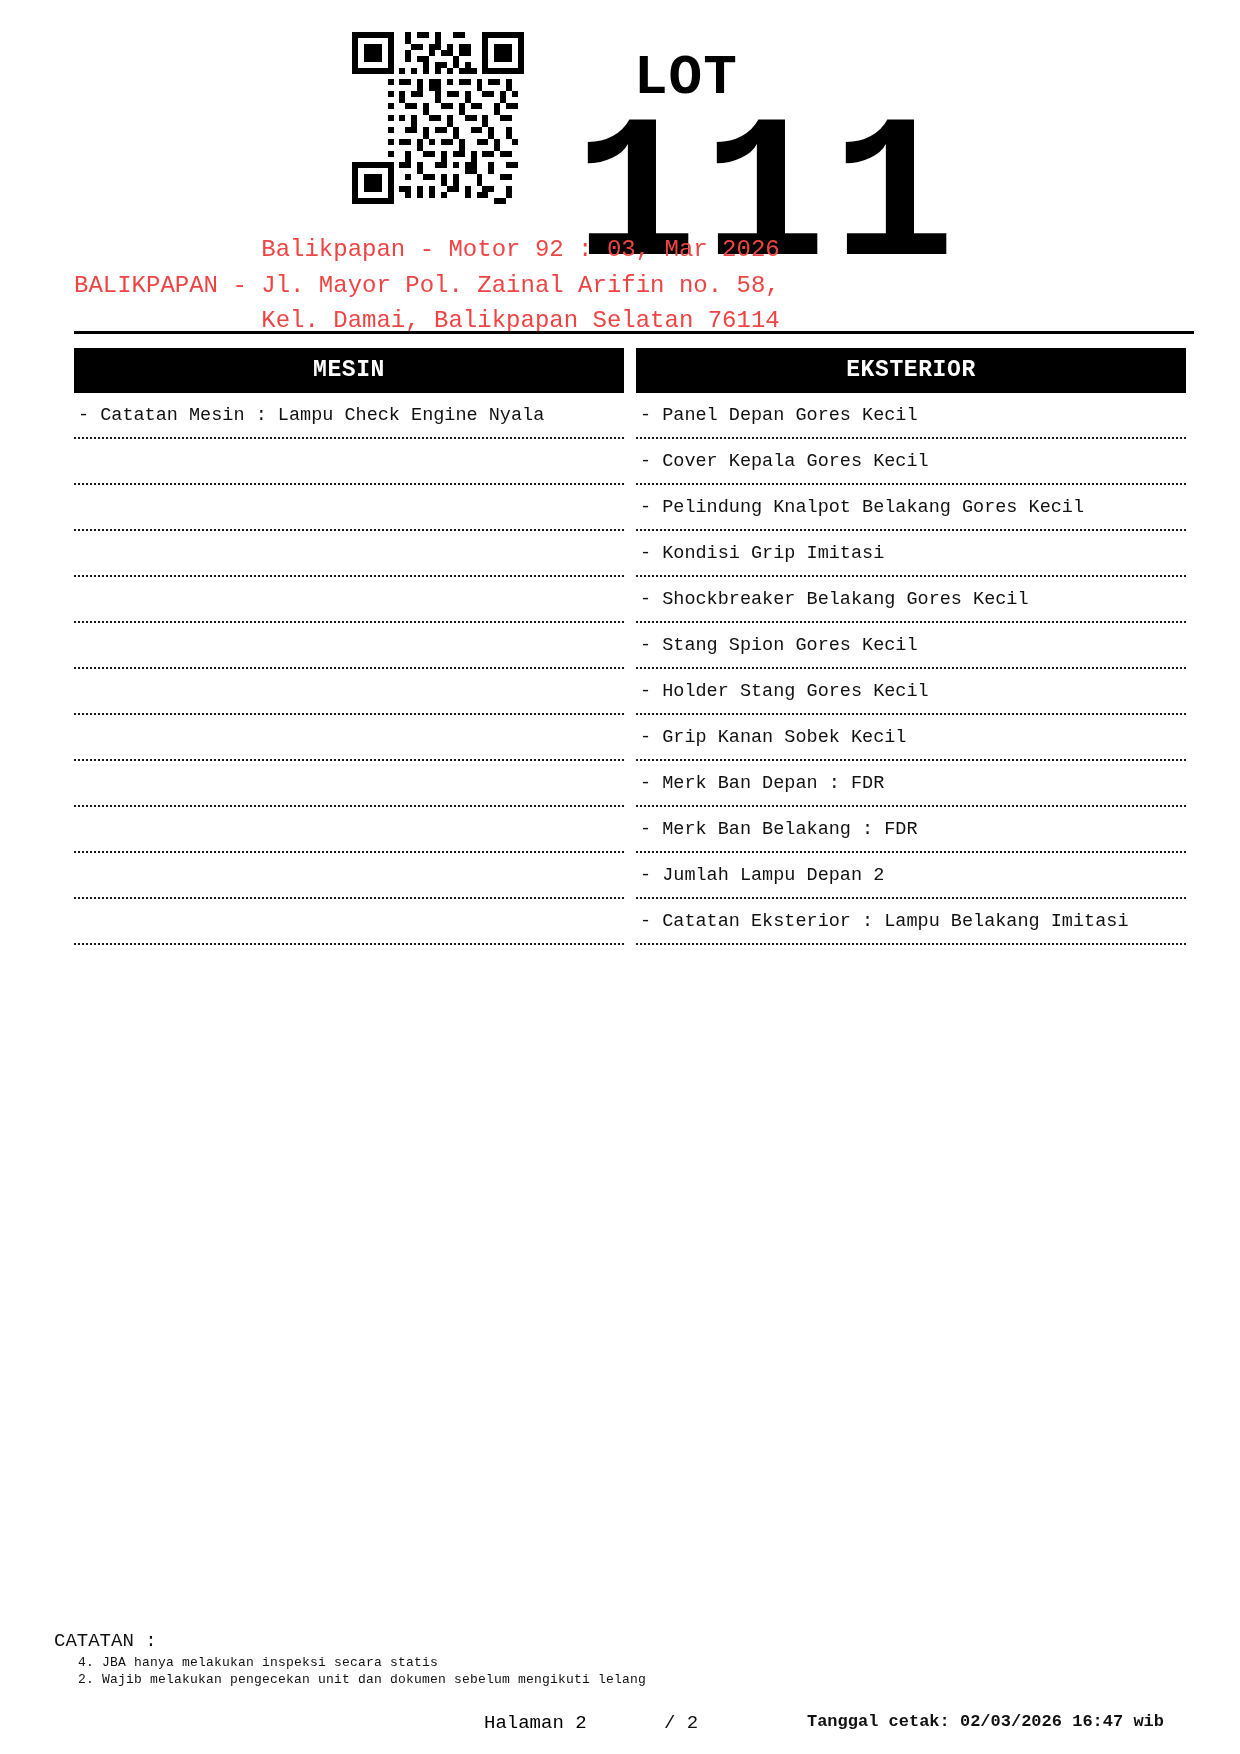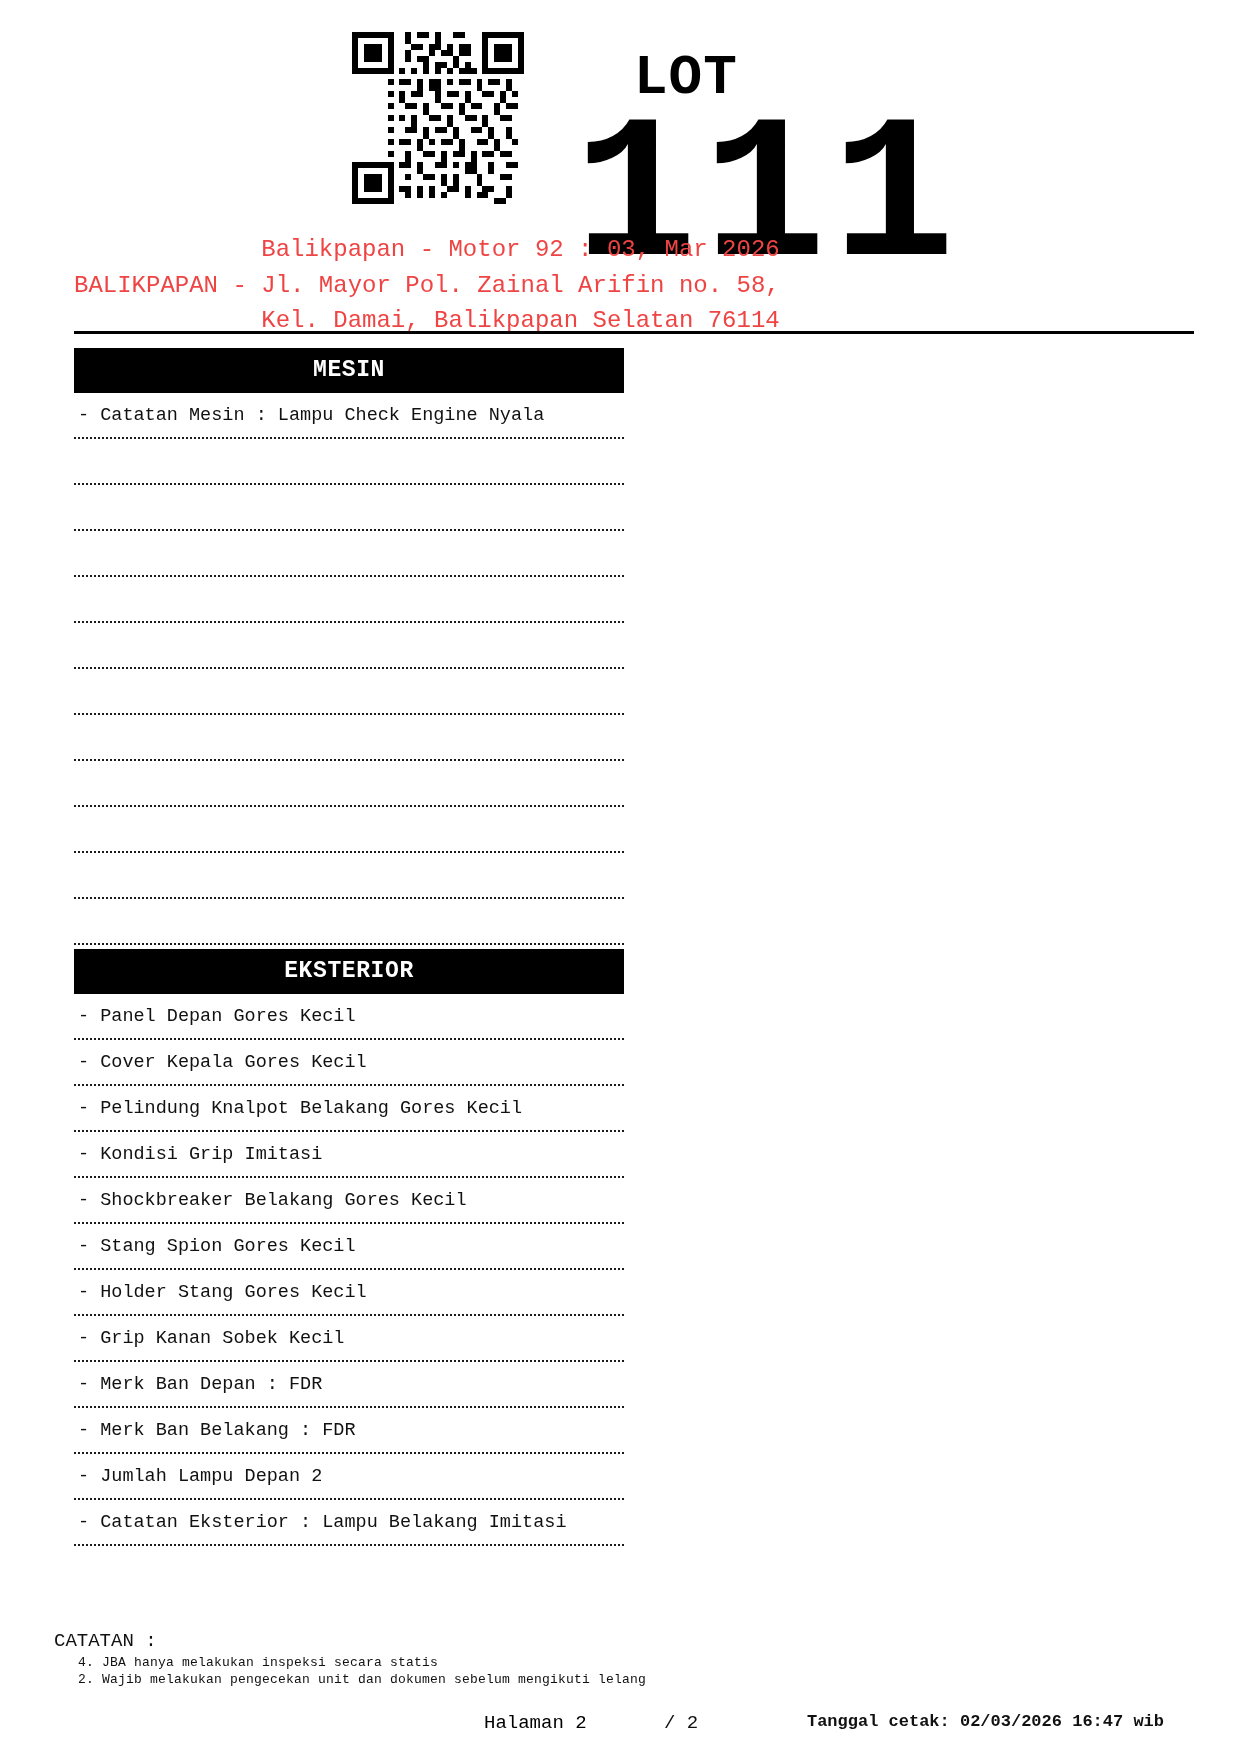--- a/index.html
+++ b/index.html
@@ -82,22 +82,21 @@
     border-top: 3px solid #000;
   }
 
   
   .columns {
     position: absolute;
     left: 60px;
     top: 348px;
     width: 1120px;
     display: flex;
-    gap: 4px;
-    flex-direction: column;
+    gap: 12px;
   }
   .col {
     width: 550px;
   }
   .col-title {
     background: #000;
     color: #fff;
     text-align: center;
     font-size: 23px;
     font-weight: bold;

